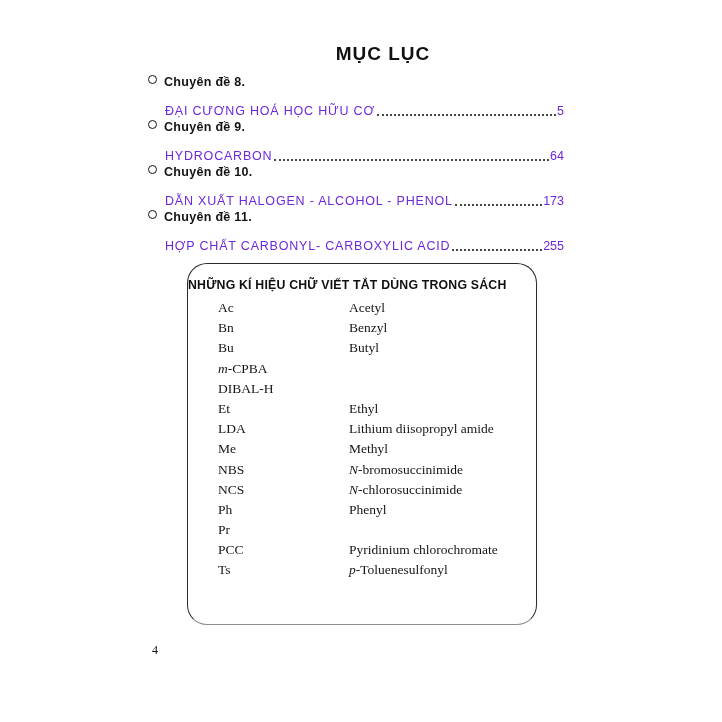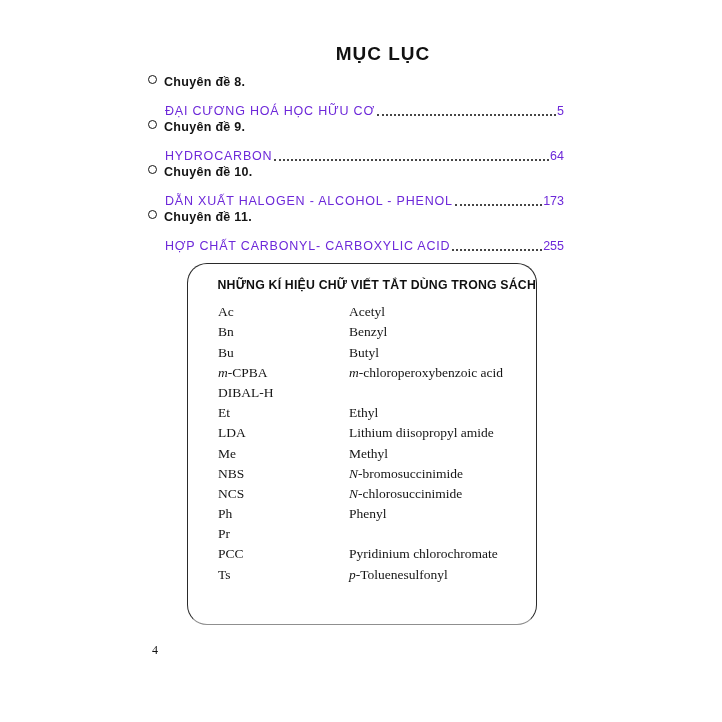--- a/index.html
+++ b/index.html
@@ -52,31 +52,31 @@
     position: absolute; top: 263px; left: 187px;
     width: 350px; height: 362px;
     box-sizing: border-box;
     border: 1.5px solid #2a2a2a;
     border-bottom-color: #8f8f8f;
     border-radius: 20px;
     background: #fff;
   }
   .abbox-title {
     margin-top: 14px;
-    text-align: right;
+    text-align: left;
     font-weight: bold; font-size: 12.3px; letter-spacing: 0.2px;
     color: #101010;
   }
   .abtable {
     margin: 8px 16px 0 30px;
     font-family: "Liberation Serif", serif;
     font-size: 13.5px;
     color: #151515;
   }
-  .abrow { display: flex; align-items: flex-end; height: 20.2px; }
+  .abrow { display: flex; align-items: flex-start; height: 20.2px; }
   .abbr-cell { width: 131px; flex: none; white-space: nowrap; }
   .def-cell { flex: 1; white-space: nowrap; }
   .it { font-style: italic; }
   .footer-pageno {
     position: absolute; top: 643px; left: 152px;
     font-family: "Liberation Serif", serif;
     font-size: 12px; color: #111;
   }
 </style>
 </head>
@@ -149,21 +149,20 @@
     <span class="def-cell"><span>Benzyl</span></span>
   </div>
 
   <div class="abrow">
     <span class="abbr-cell"><span>Bu</span></span>
     <span class="def-cell"><span>Butyl</span></span>
   </div>
 
   <div class="abrow">
     <span class="abbr-cell"><span class="it">m</span><span>-CPBA</span></span>
-    <span class="def-cell"><span class="it">m</span><span>-chloroperoxybenzoic acid</span></span>
   </div>
 
   <div class="abrow">
     <span class="abbr-cell"><span>DIBAL-H</span></span>
   </div>
 
   <div class="abrow">
     <span class="abbr-cell"><span>Et</span></span>
     <span class="def-cell"><span>Ethyl</span></span>
   </div>

